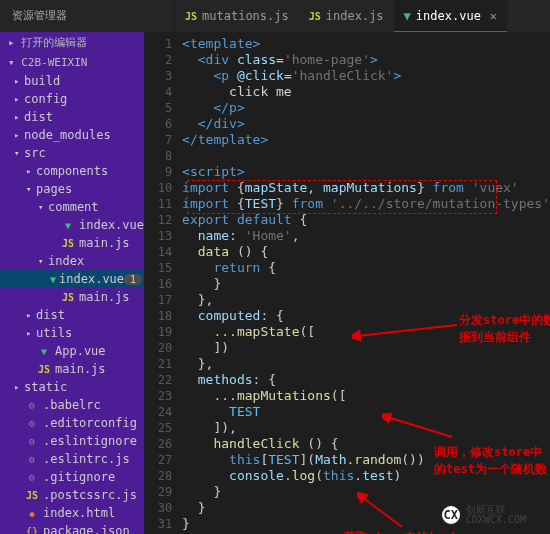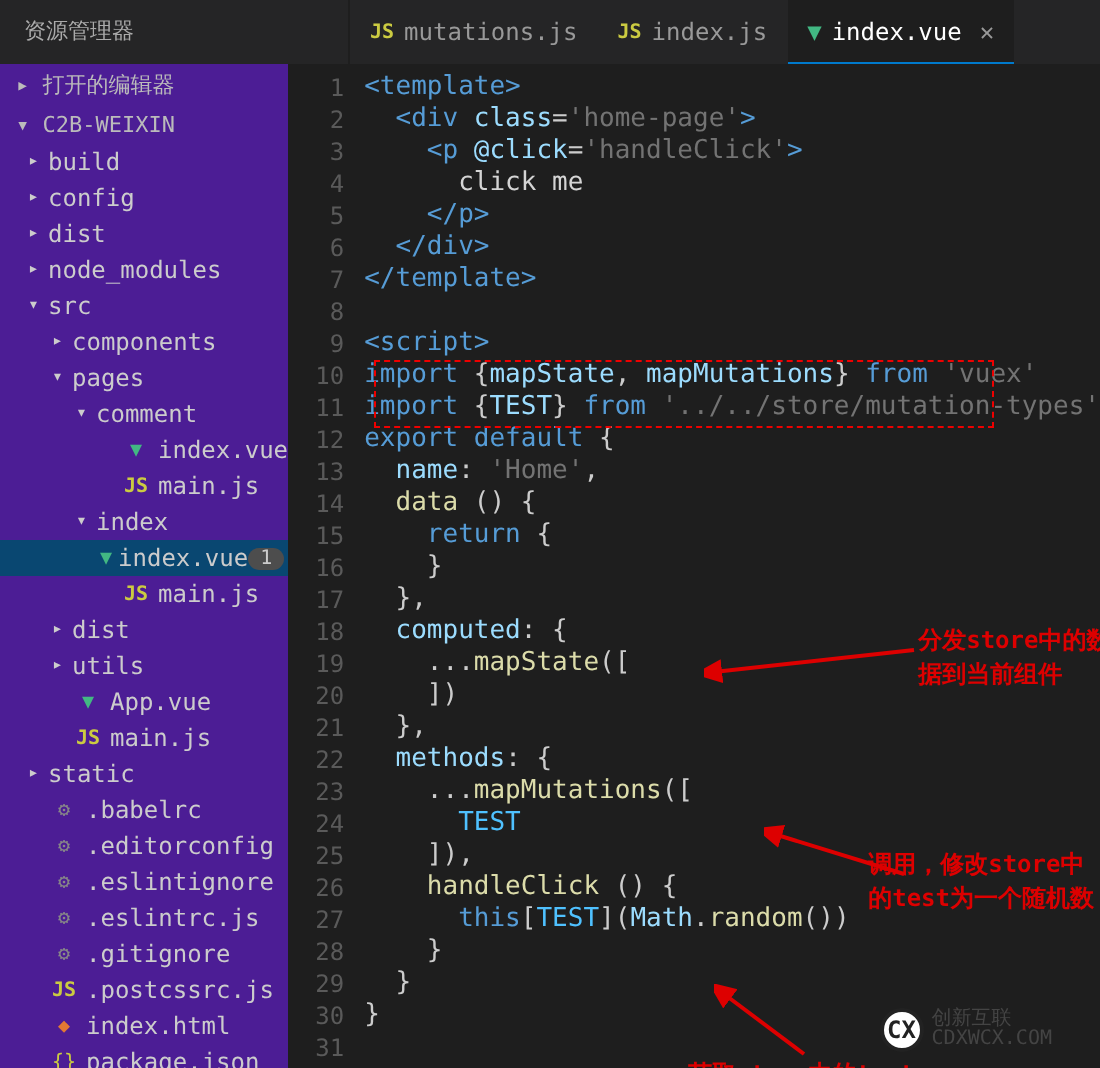--- a/index.html
+++ b/index.html
@@ -241,21 +241,21 @@
             </marker>
           </defs>
           <line x1="105" y1="3" x2="5" y2="14" stroke="#d00" stroke-width="2" marker-end="url(#ah1)"></line>
         </svg>
       <div class="annotation" style="left:277px;top:280px">分发store中的数
 据到当前组件</div>
 
       <svg class="arrow-svg" style="left:200px;top:380px" width="75" height="30">
           <line x1="70" y1="25" x2="5" y2="5" stroke="#d00" stroke-width="2" marker-end="url(#ah1)"></line>
         </svg>
-      <div class="annotation" style="left:252px;top:392px">调用，修改store中
+      <div class="annotation" style="left:252px;top:412px">调用，修改store中
 的test为一个随机数</div>
 
       <svg class="arrow-svg" style="left:175px;top:460px" width="55" height="40">
           <line x1="45" y1="35" x2="5" y2="5" stroke="#d00" stroke-width="2" marker-end="url(#ah1)"></line>
         </svg>
       <div class="annotation" style="left:162px;top:497px">获取store中的test</div>
     <div class="line"><span class="c-tag">&lt;template&gt;</span></div>
         <div class="line">  <span class="c-tag">&lt;div</span> <span class="c-attr">class</span>=<span class="c-str">'home-page'</span><span class="c-tag">&gt;</span></div>
         <div class="line">    <span class="c-tag">&lt;p</span> <span class="c-attr">@click</span>=<span class="c-str">'handleClick'</span><span class="c-tag">&gt;</span></div>
         <div class="line">      <span class="c-text">click me</span></div>
@@ -275,20 +275,21 @@
         <div class="line">  <span class="c-var">computed</span><span class="c-punc">: {</span></div>
         <div class="line">    <span class="c-punc">...</span><span class="c-id">mapState</span><span class="c-punc">([</span></div>
         <div class="line">    <span class="c-punc">])</span></div>
         <div class="line">  <span class="c-punc">},</span></div>
         <div class="line">  <span class="c-var">methods</span><span class="c-punc">: {</span></div>
         <div class="line">    <span class="c-punc">...</span><span class="c-id">mapMutations</span><span class="c-punc">([</span></div>
         <div class="line">      <span class="c-const">TEST</span></div>
         <div class="line">    <span class="c-punc">]),</span></div>
         <div class="line">    <span class="c-id">handleClick</span> <span class="c-punc">() {</span></div>
         <div class="line">      <span class="c-this">this</span><span class="c-punc">[</span><span class="c-const">TEST</span><span class="c-punc">](</span><span class="c-var">Math</span><span class="c-punc">.</span><span class="c-id">random</span><span class="c-punc">())</span></div>
+        <div class="line">      <span class="c-var">console</span><span class="c-punc">.</span><span class="c-id">log</span><span class="c-punc">(</span><span class="c-this">this</span><span class="c-punc">.</span><span class="c-var">test</span><span class="c-punc">)</span></div>
         <div class="line">    <span class="c-punc">}</span></div>
         <div class="line">  <span class="c-punc">}</span></div>
         <div class="line"><span class="c-punc">}</span></div>
       </div>
   </div>
 </div>
 
 <div class="watermark">
   <div class="wm-icon">CX</div>
   <div class="wm-text">

